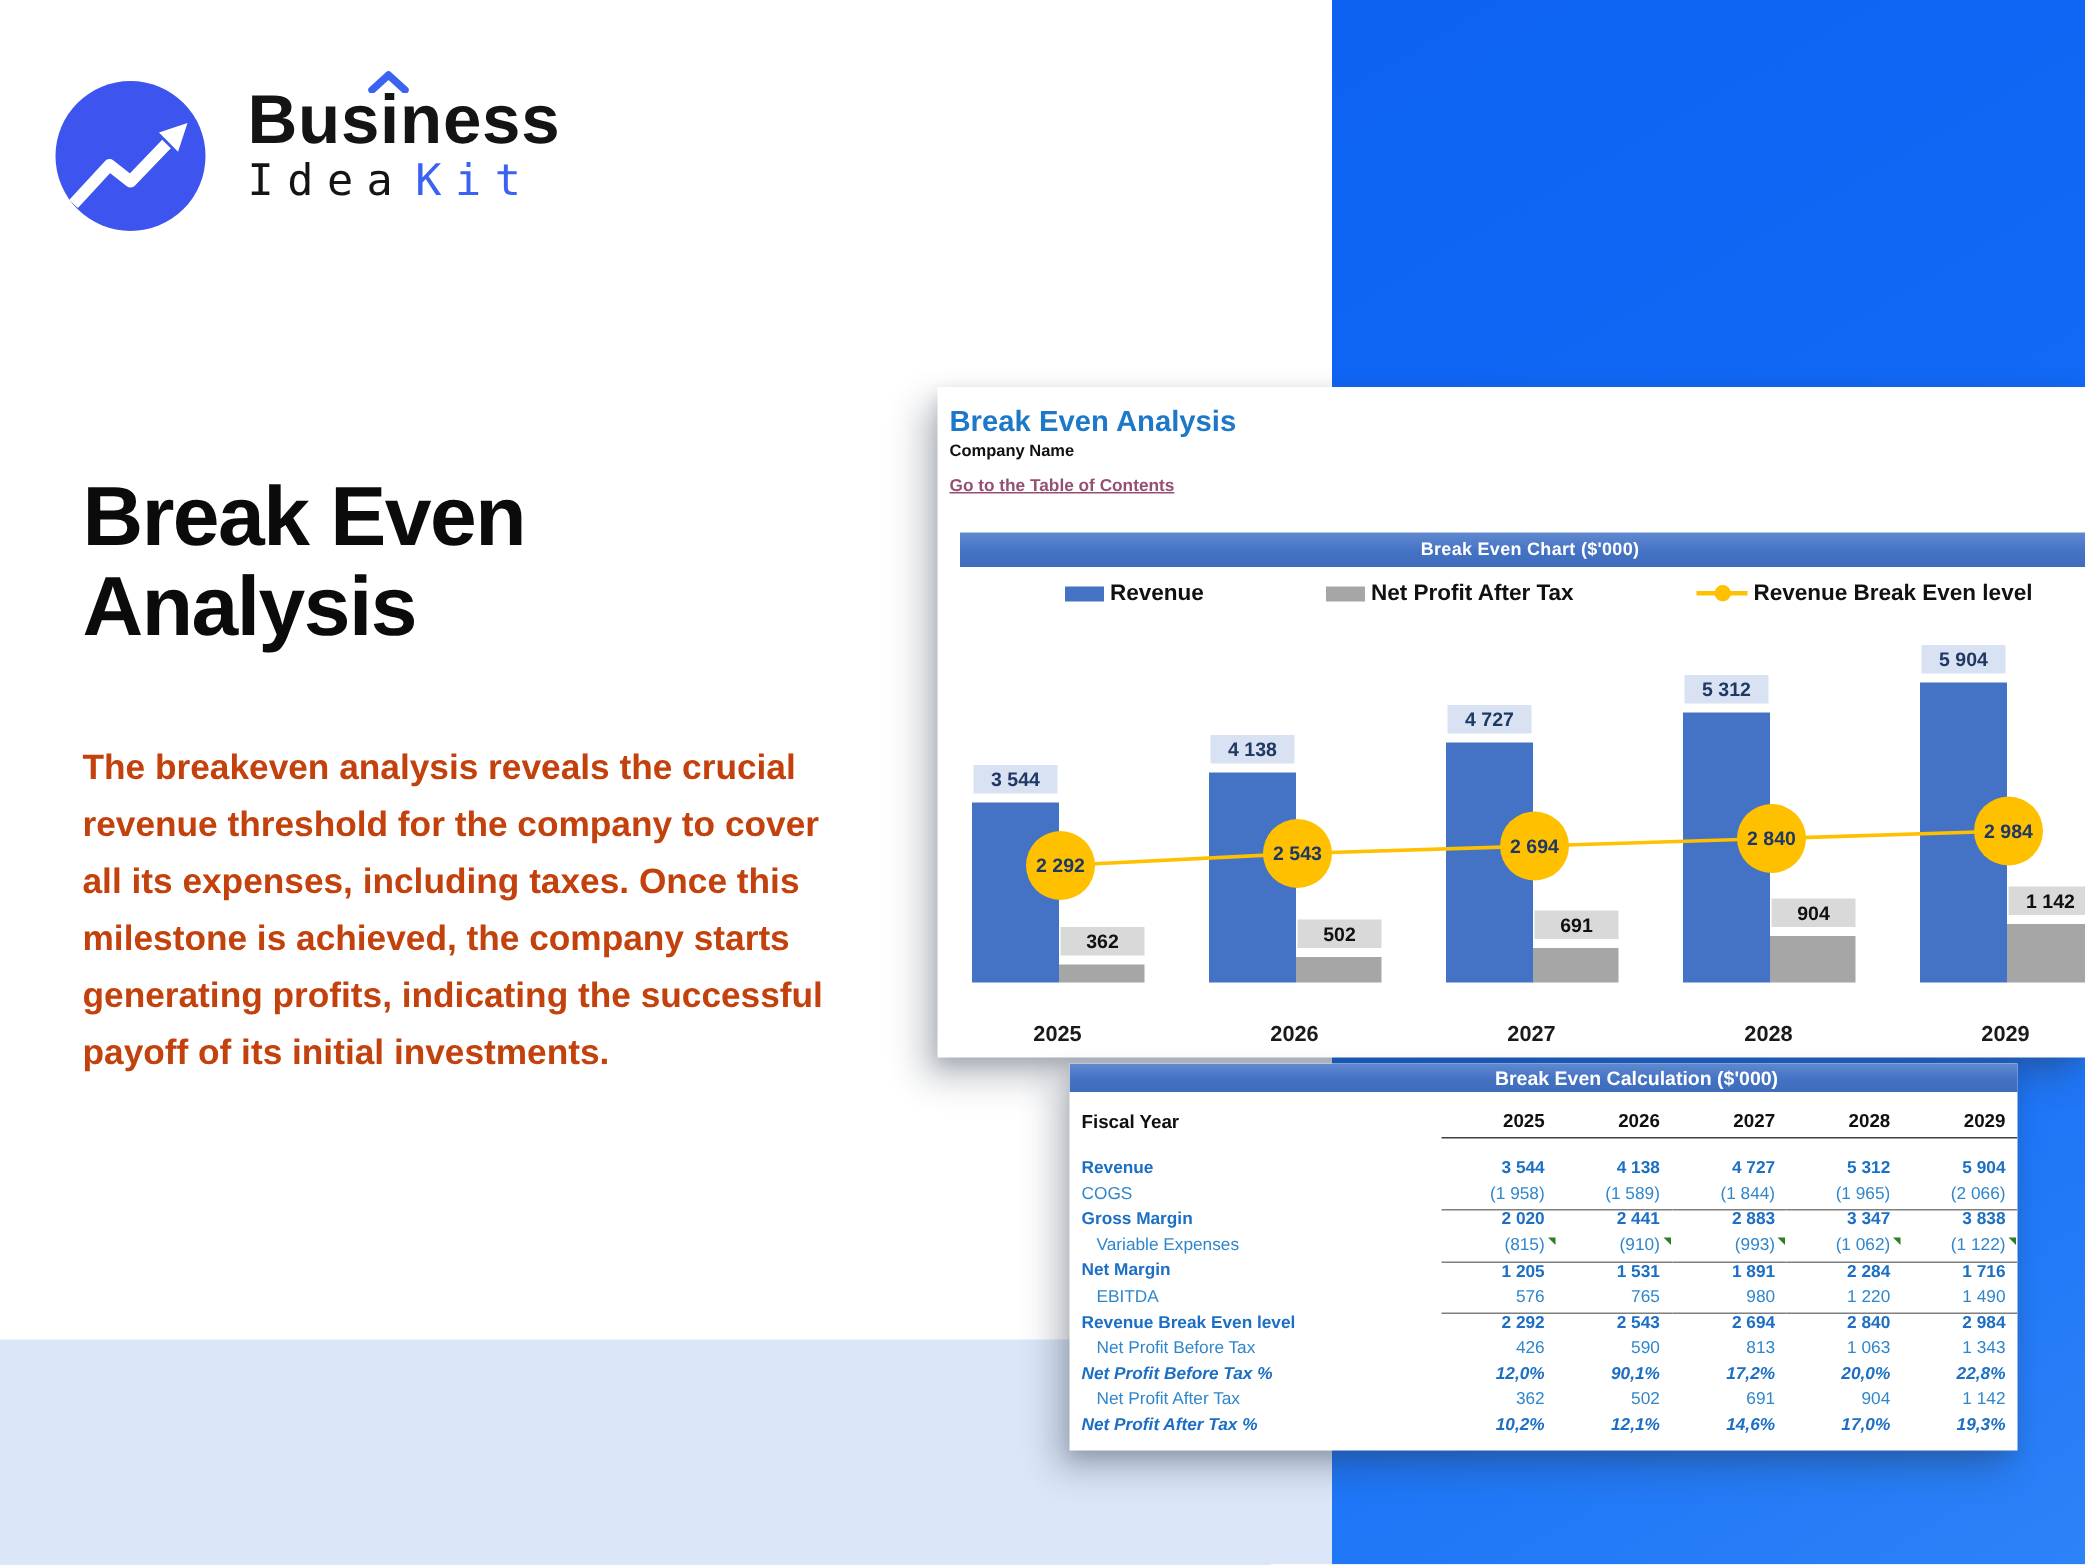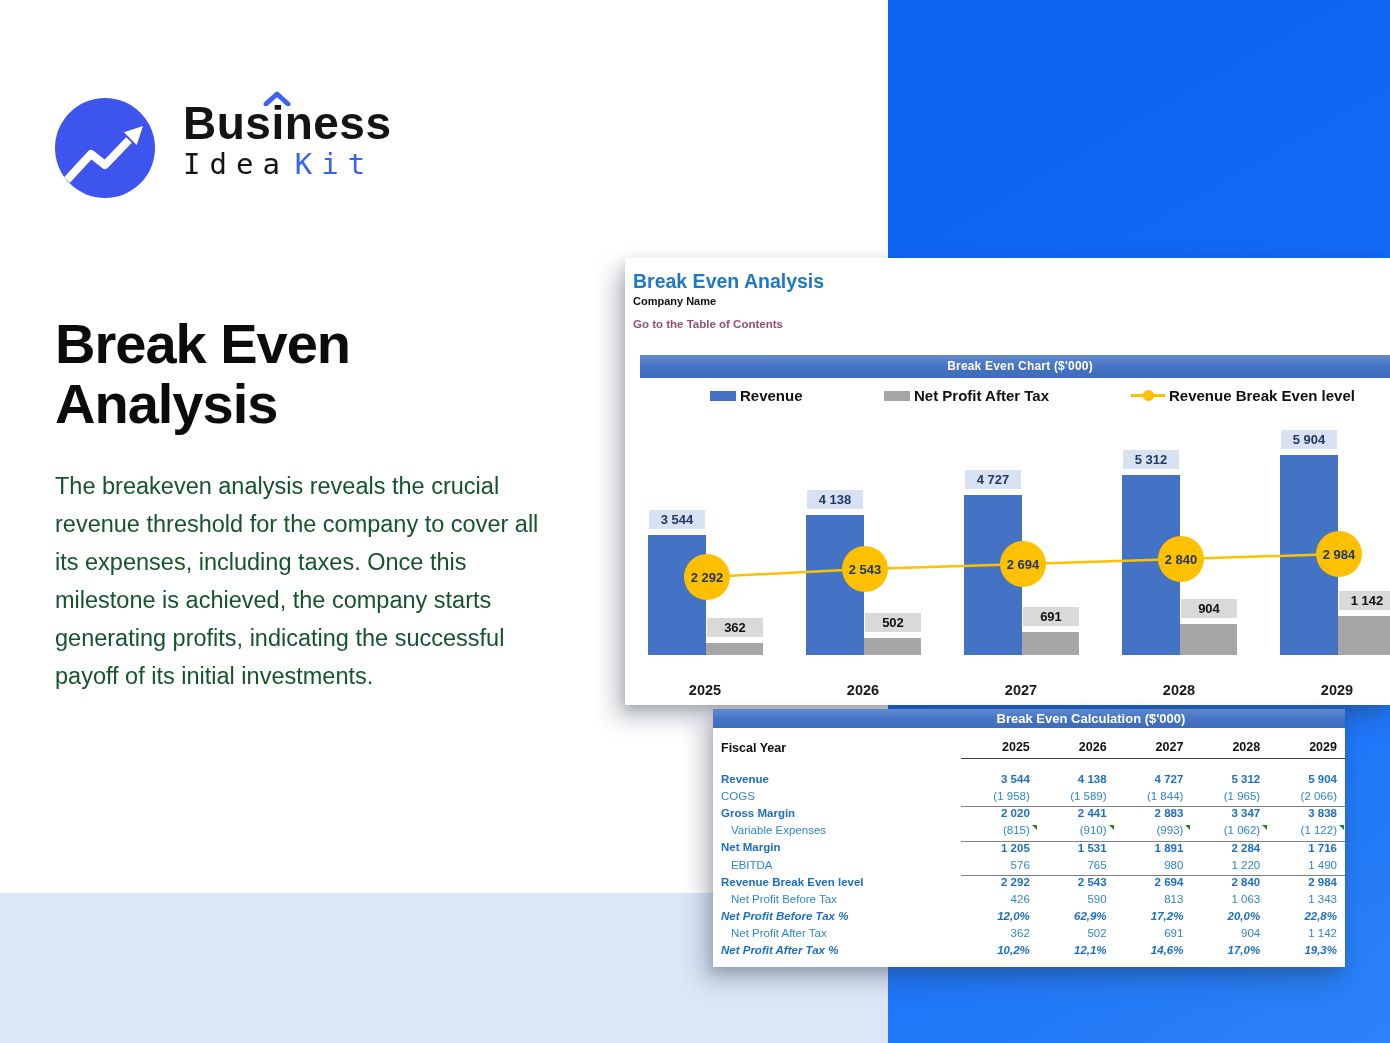--- a/index.html
+++ b/index.html
@@ -5,47 +5,47 @@
   html,body{margin:0;padding:0;width:1390px;height:1043px;overflow:hidden;
     font-family:"Liberation Sans",sans-serif;background:#ffffff;}
   .stage{position:relative;width:1390px;height:1043px;background:#ffffff;overflow:hidden;}
 
   
   .blue-panel{position:absolute;left:888px;top:0;width:502px;height:1043px;
     background:linear-gradient(150deg,#0d62f2 0%,#146cf6 55%,#2c82f7 100%);}
   .lightblue-panel{position:absolute;left:0;top:893px;width:888px;height:150px;background:#dbe7f8;}
 
   
-  .logo{position:absolute;left:55px;top:52px;width:400px;height:110px;margin-top:44px;}
+  .logo{position:absolute;left:37px;top:52px;width:400px;height:110px;}
   .logo-circle{position:absolute;left:0;top:2px;width:100px;height:100px;border-radius:50%;background:#3D54EE;overflow:hidden;}
   .logo-circle svg{position:absolute;left:0;top:0;}
   .logo-text{position:absolute;left:128px;top:4px;}
   .logo-word1{position:relative;font-size:46px;font-weight:bold;color:#141414;letter-spacing:.5px;line-height:1;}
   .logo-caret{position:absolute;left:80px;top:-9px;}
   .logo-line2{margin-top:4px;font-family:"DejaVu Sans Mono",monospace;font-weight:normal;font-size:29px;
     letter-spacing:9px;color:#141414;line-height:1;}
   .logo-kit{color:#3B63F2;margin-left:6px;}
 
   
   .headline{position:absolute;left:55px;top:314px;width:460px;font-size:56px;font-weight:bold;
     line-height:1.08;letter-spacing:-1px;color:#0b0b0b;}
-  .description{position:absolute;left:55px;top:467px;width:494px;font-size:23.5px;font-weight:normal;
-    line-height:1.62;color:#14532d;}
+  .description{position:absolute;left:55px;top:492px;width:494px;font-size:23.5px;font-weight:bold;
+    line-height:1.62;color:#c2410c;}
 
   
   .card{position:absolute;background:#ffffff;
     box-shadow:-9px 12px 22px rgba(45,55,75,.32),0 4px 10px rgba(45,55,75,.18);}
   .chart-card{left:625px;top:258px;width:765px;height:447px;overflow:hidden;}
   .table-card{left:713px;top:709px;width:632px;height:258px;overflow:hidden;z-index:3;}
 
   
   .sheet-title{position:absolute;left:8px;top:12px;font-size:19.5px;font-weight:bold;color:#1E78C8;}
   .company-name{position:absolute;left:8px;top:37px;font-size:11px;font-weight:bold;color:#101010;}
   .toc-link{position:absolute;left:8px;top:60px;font-size:11.5px;font-weight:bold;color:#954F72;
-    cursor:pointer;}
+    text-decoration:underline;cursor:pointer;}
 
   .bar-header{position:absolute;background:linear-gradient(#6089cf,#4472c4 55%,#3f6cba);
     color:#ffffff;font-weight:bold;text-align:center;}
   .chart-header-bar{left:15px;top:97px;width:760px;height:23px;font-size:12px;line-height:23px;letter-spacing:.2px;}
   .table-header-bar{left:0;top:0;width:756px;height:19px;font-size:13px;line-height:19px;}
 
   
   .legend{position:absolute;left:0;top:129px;width:765px;height:18px;}
   .litem{position:absolute;top:0;display:flex;align-items:center;font-size:15px;font-weight:bold;color:#111;}
   .swatch{display:inline-block;width:26px;height:10px;margin-right:4px;}
@@ -252,21 +252,21 @@
           <span class="tlabel ind">Net Profit Before Tax</span>
           <span class="tval">426</span>
           <span class="tval">590</span>
           <span class="tval">813</span>
           <span class="tval">1 063</span>
           <span class="tval">1 343</span>
         </div>
         <div class="trow">
           <span class="tlabel b i">Net Profit Before Tax %</span>
           <span class="tval b i">12,0%</span>
-          <span class="tval b i">62,9%</span>
+          <span class="tval b i">90,1%</span>
           <span class="tval b i">17,2%</span>
           <span class="tval b i">20,0%</span>
           <span class="tval b i">22,8%</span>
         </div>
         <div class="trow">
           <span class="tlabel ind">Net Profit After Tax</span>
           <span class="tval">362</span>
           <span class="tval">502</span>
           <span class="tval">691</span>
           <span class="tval">904</span>

